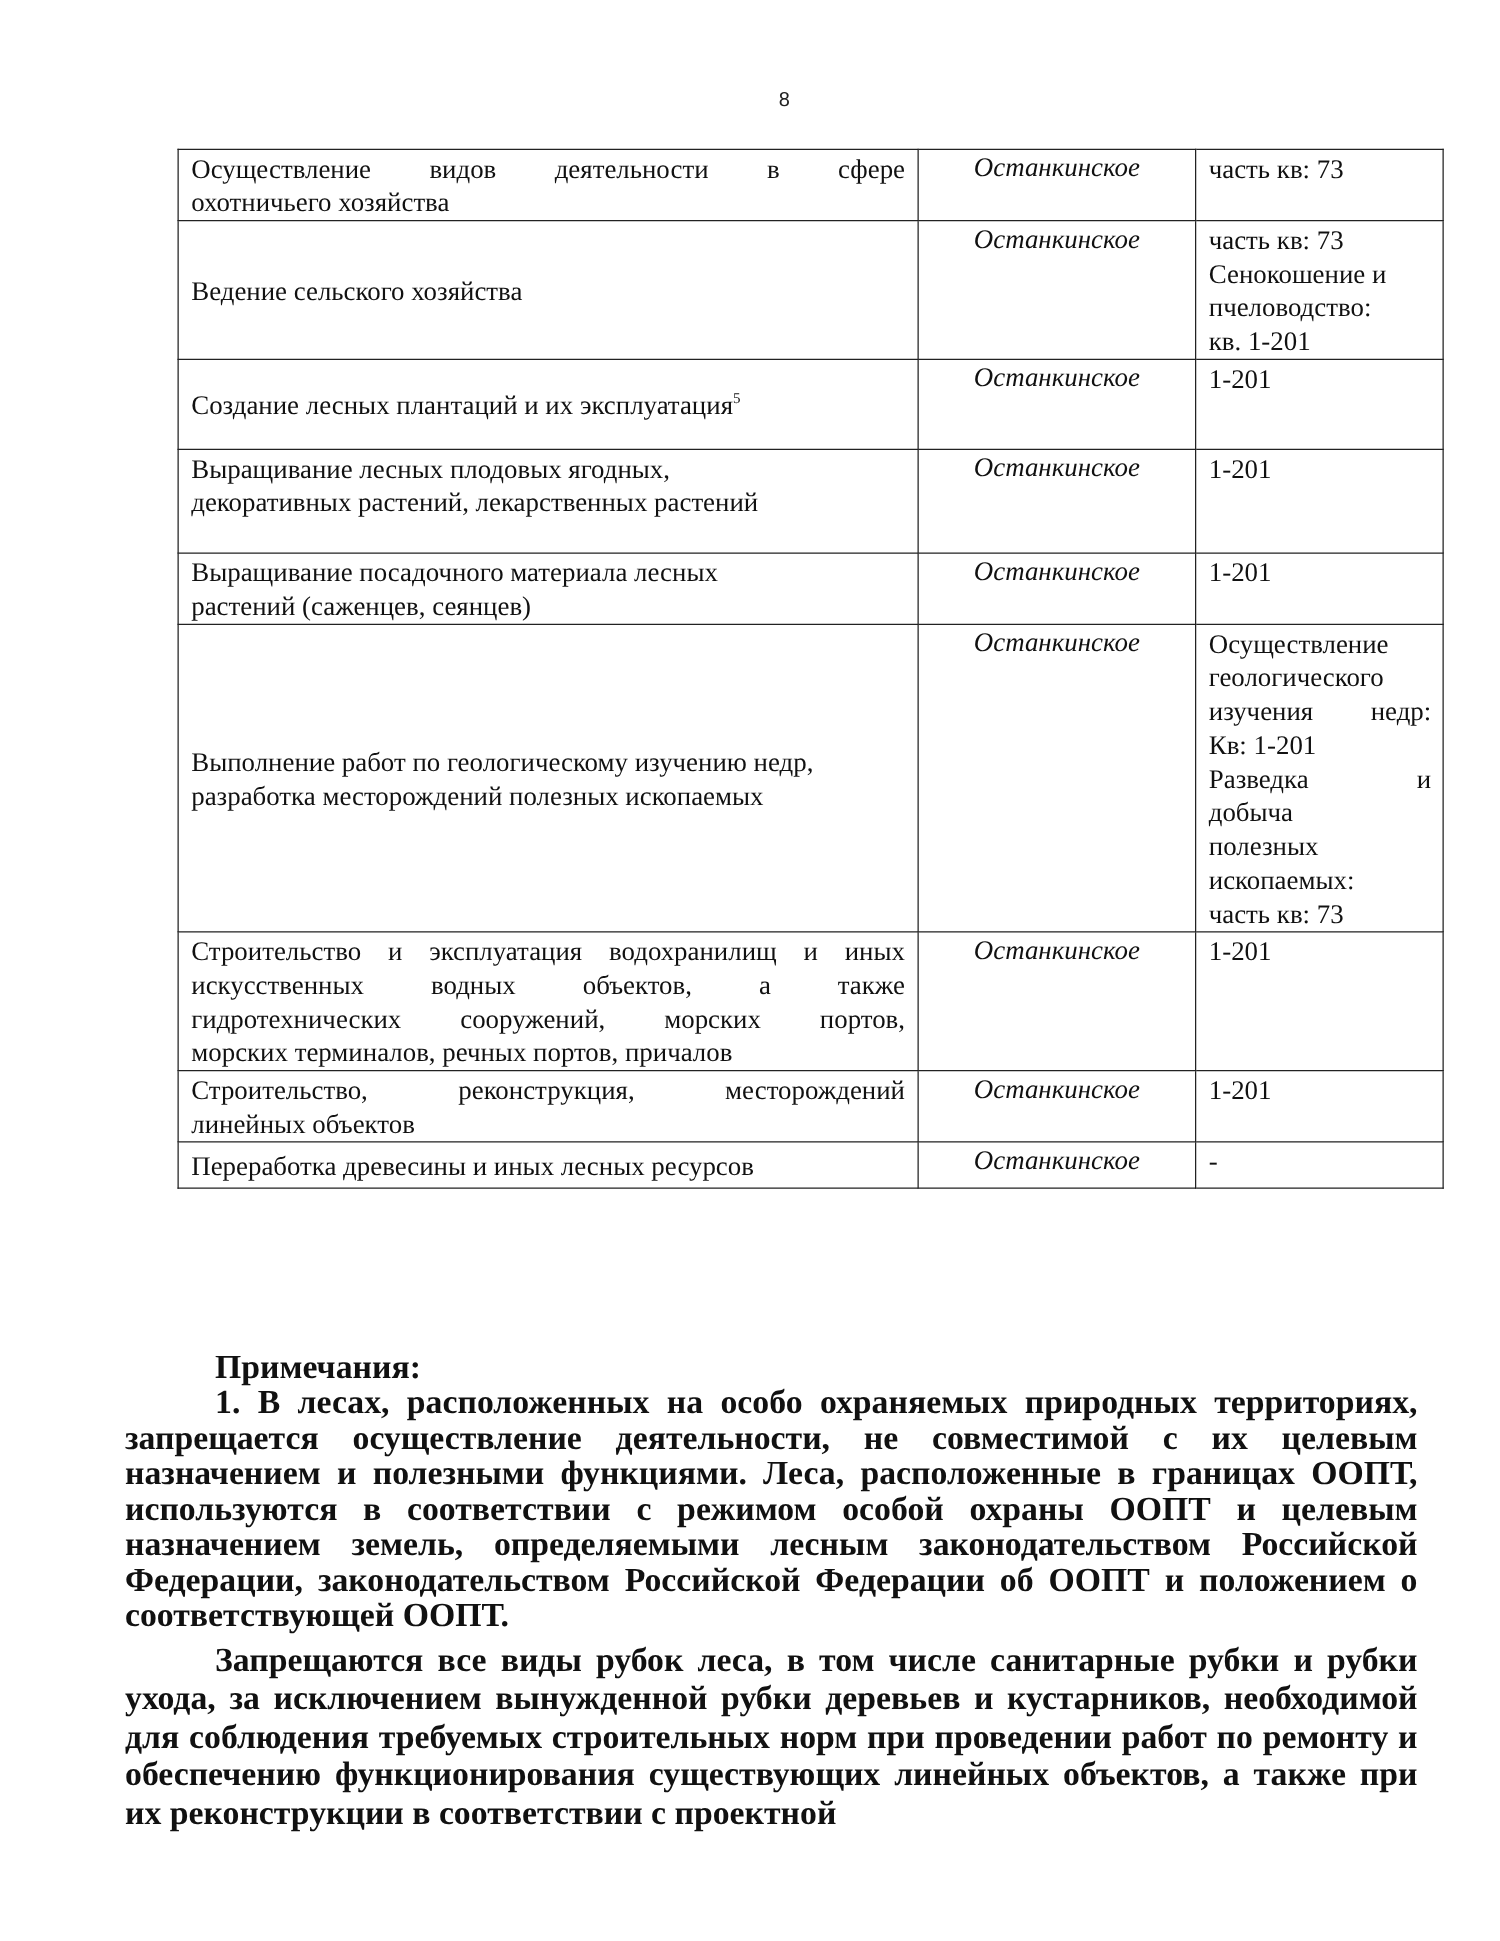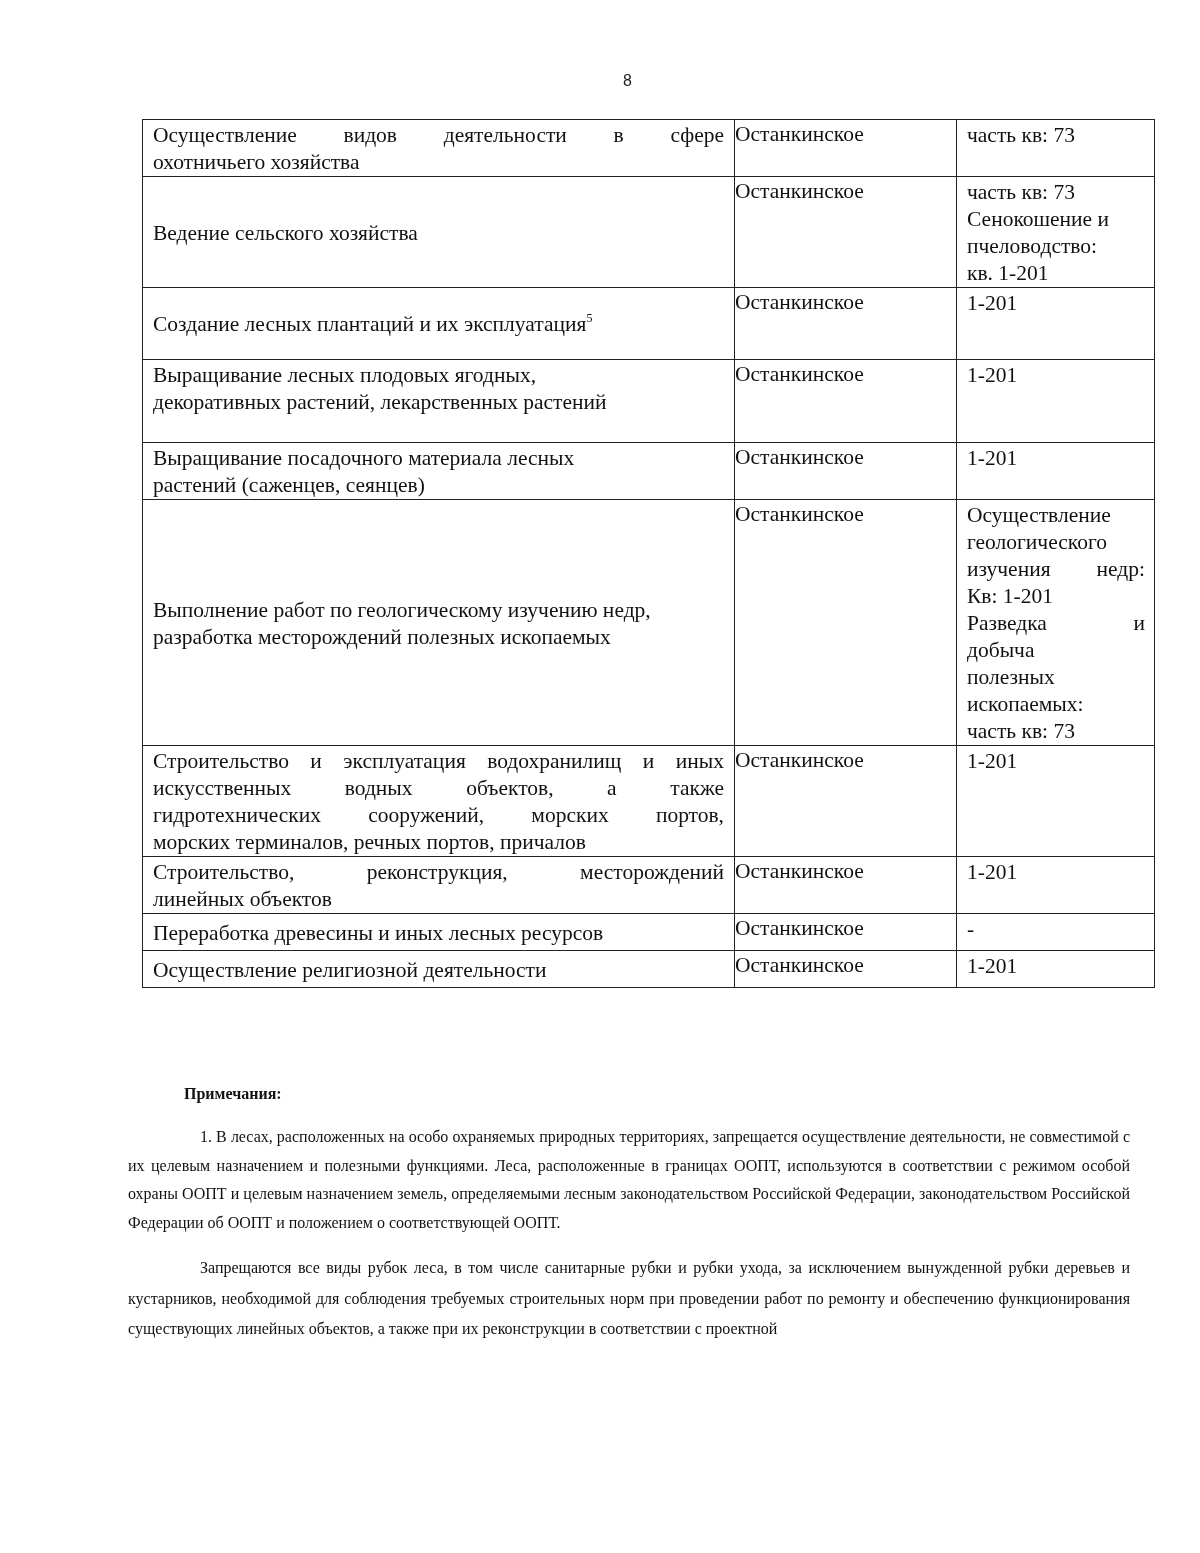--- a/index.html
+++ b/index.html
@@ -45,22 +45,23 @@
       padding: 2px 10px 0 10px !important;
       text-align: justify;
       text-align-last: left;
       margin-left: 39px;
     }
     td.c-activity.vmid {
       vertical-align: middle;
     }
     td.c-forestry {
       width: 221px;
-      text-align: left;
+      text-align: center;
       padding-top: 1px !important;
+      font-style: italic;
     }
     td.c-quarters {
       width: 178px;
       padding: 2px 9px 0 10px !important;
       vertical-align: middle;
       text-align: left;
     }
     td.c-quarters.vtop {
       vertical-align: top;
     }
@@ -73,34 +74,35 @@
       display: block;
     }
     sup {
       font-size: 12px;
       vertical-align: 9px;
       line-height: 0;
     }
     .notes {
       position: absolute;
       top: 1080px;
-      left: 112px;
+      left: 100px;
       width: 1034px;
-      font-size: 16px;
+      font-size: 27px;
       line-height: 28.5px;
       text-align: justify;
     }
     .notes-title {
       font-weight: bold;
       padding-left: 72px;
       line-height: 27px;
     }
     .notes p {
-      margin: 16px;
+      margin: 0;
       text-indent: 72px;
+      font-weight: bold;
     }
     .notes p.p2 {
       margin-top: 6px;
       line-height: 30.5px;
     }
   </style>
 </head>
 <body>
 
 <div class="page-number">8</div>
@@ -212,29 +214,20 @@
     <tr style="height:37px">
       <td class="c-activity vmid">
         <span class="plain-line">Переработка древесины и иных лесных ресурсов</span>
       </td>
       <td class="c-forestry">Останкинское</td>
       <td class="c-quarters">
         <span class="plain-line">-</span>
       </td>
     </tr>
 
-    <tr style="height:37px">
-      <td class="c-activity vmid">
-        <span class="plain-line">Осуществление религиозной деятельности</span>
-      </td>
-      <td class="c-forestry">Останкинское</td>
-      <td class="c-quarters">
-        <span class="plain-line">1-201</span>
-      </td>
-    </tr>
   </tbody>
 </table>
 
 <div class="notes">
   <div class="notes-title">Примечания:</div>
   <p class="p1">1. В лесах, расположенных на особо охраняемых природных территориях, запрещается осуществление деятельности, не совместимой с их целевым назначением и полезными функциями. Леса, расположенные в границах ООПТ, используются в соответствии с режимом особой охраны ООПТ и целевым назначением земель, определяемыми лесным законодательством Российской Федерации, законодательством Российской Федерации об ООПТ и положением о соответствующей ООПТ.</p>
   <p class="p2">Запрещаются все виды рубок леса, в том числе санитарные рубки и рубки ухода, за исключением вынужденной рубки деревьев и кустарников, необходимой для соблюдения требуемых строительных норм при проведении работ по ремонту и обеспечению функционирования существующих линейных объектов, а также при их реконструкции в соответствии с проектной</p>
 </div>
 
 </body></html>

